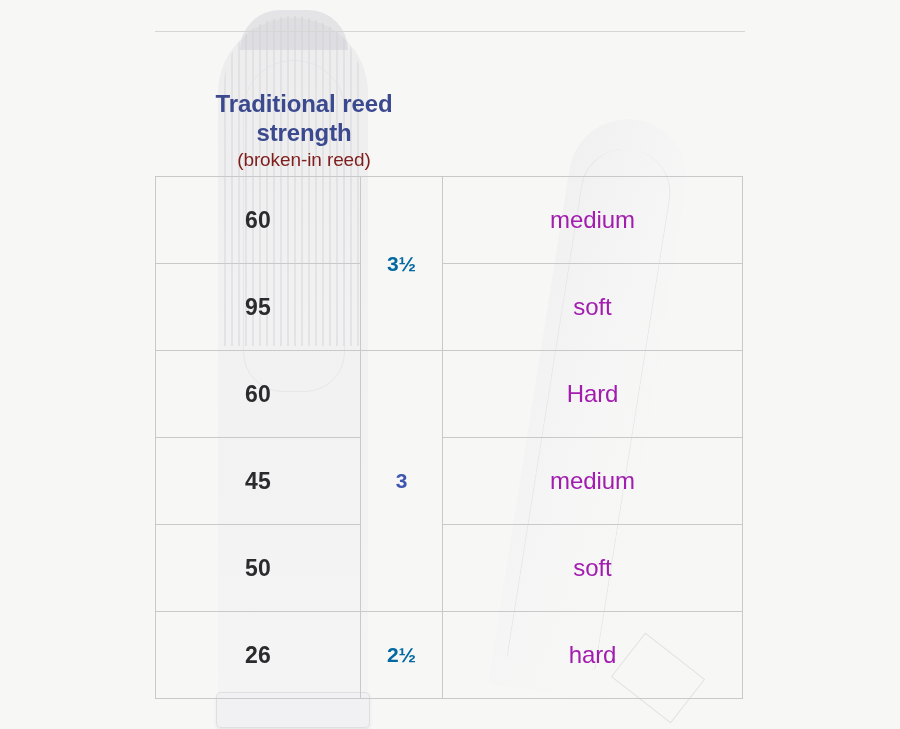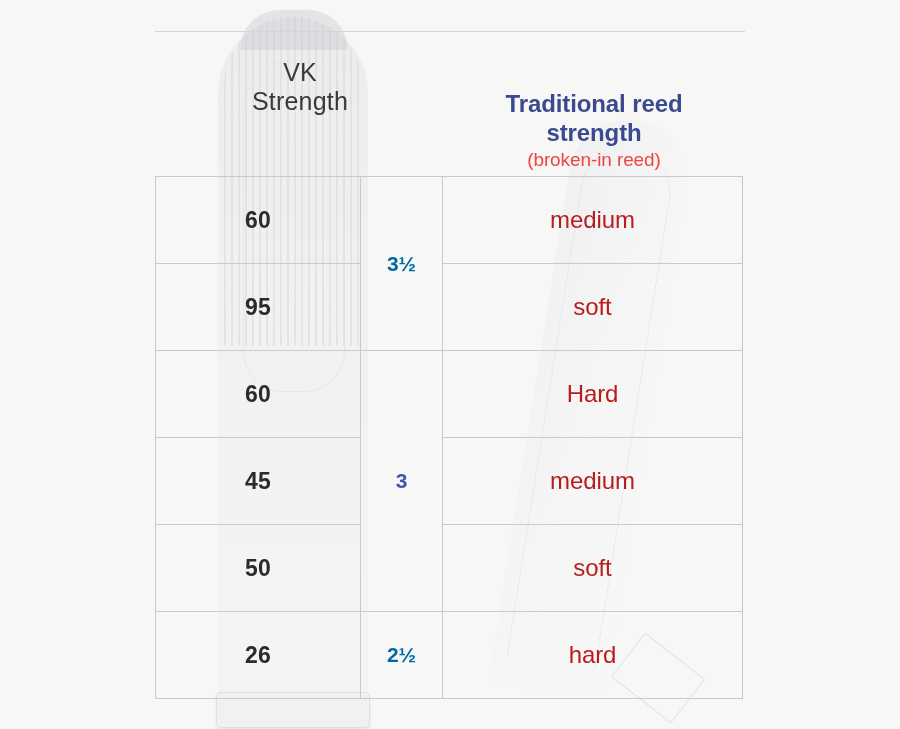--- a/index.html
+++ b/index.html
@@ -160,21 +160,21 @@
     font-size: 24px;
     line-height: 29px;
     font-weight: 700;
     color: #3b4a8f;
     letter-spacing: -0.1px;
   }
   .h-sub {
     font-size: 19px;
     line-height: 26px;
     font-weight: 400;
-    color: #ef4444;
+    color: #7f1d1d;
     letter-spacing: -0.1px;
   }
 
   
   .reed-table {
     position: absolute;
     left: 155px;
     top: 176px;
     width: 587px;
     height: 520px;
@@ -203,21 +203,21 @@
     font-weight: 700;
     color: #0369a1;
   }
   .cell-trad.light {
     font-weight: 700;
     color: #3f55b0;
   }
   .cell-desc {
     font-size: 24px;
     font-weight: 400;
-    color: #b91c1c;
+    color: #a21caf;
     letter-spacing: -0.1px;
   }
 </style>
 </head>
 <body>
 
 <div class="watermark-layer">
   <div class="wm-reed-body"></div>
   <div class="wm-reed-stripes"></div>
   <div class="wm-reed-tip"></div>
@@ -225,24 +225,20 @@
   <div class="wm-base-plate"></div>
   <div class="wm-diag-reed"></div>
   <div class="wm-diag-tail"></div>
 </div>
 
 <div class="page">
 
   <div class="top-rule"></div>
 
   <div class="header-row">
-    <div class="header-left">
-      <div class="h-vk">VK</div>
-      <div class="h-vk">Strength</div>
-    </div>
     <div class="header-right">
       <div class="h-trad">Traditional reed</div>
       <div class="h-trad">strength</div>
       <div class="h-sub">(broken-in reed)</div>
     </div>
   </div>
 
   <table class="reed-table">
     <colgroup>
       <col class="col-vk">

